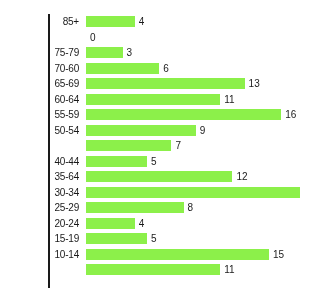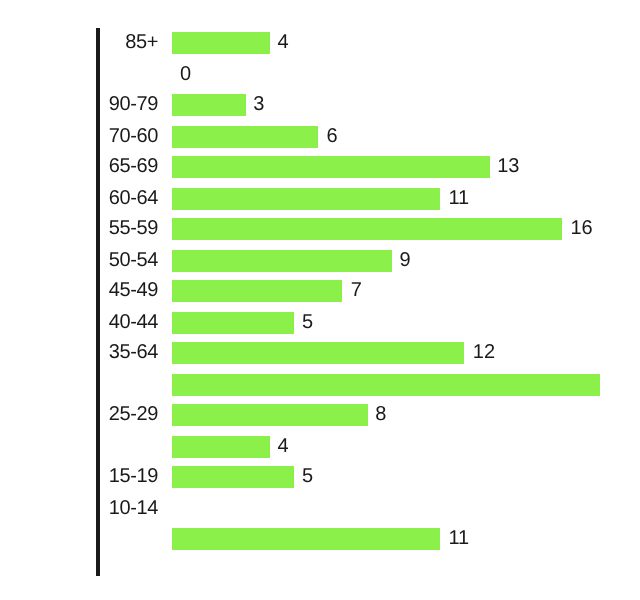--- a/index.html
+++ b/index.html
@@ -90,21 +90,21 @@
           <div class="bar-value">4</div>
         </div>
       </div>
       <div class="bar-row">
         <div class="bar-wrap">
           <div class="bar" style="width: 0px; background: rgb(140, 240, 74);"></div>
           <div class="bar-value">0</div>
         </div>
       </div>
       <div class="bar-row">
-        <div class="cat-label">90-79</div>
+        <div class="cat-label">75-79</div>
         <div class="bar-wrap">
           <div class="bar" style="width: 36.6px; background: rgb(140, 240, 74);"></div>
           <div class="bar-value">3</div>
         </div>
       </div>
       <div class="bar-row">
         <div class="cat-label">70-60</div>
         <div class="bar-wrap">
           <div class="bar" style="width: 73.2px; background: rgb(140, 240, 74);"></div>
           <div class="bar-value">6</div>
@@ -132,68 +132,73 @@
         </div>
       </div>
       <div class="bar-row">
         <div class="cat-label">50-54</div>
         <div class="bar-wrap">
           <div class="bar" style="width: 109.8px; background: rgb(140, 240, 74);"></div>
           <div class="bar-value">9</div>
         </div>
       </div>
       <div class="bar-row">
-        <div class="cat-label">45-49</div>
         <div class="bar-wrap">
           <div class="bar" style="width: 85.4px; background: rgb(140, 240, 74);"></div>
           <div class="bar-value">7</div>
         </div>
       </div>
       <div class="bar-row">
         <div class="cat-label">40-44</div>
         <div class="bar-wrap">
           <div class="bar" style="width: 61px; background: rgb(140, 240, 74);"></div>
           <div class="bar-value">5</div>
         </div>
       </div>
       <div class="bar-row">
         <div class="cat-label">35-64</div>
         <div class="bar-wrap">
           <div class="bar" style="width: 146.4px; background: rgb(140, 240, 74);"></div>
           <div class="bar-value">12</div>
         </div>
       </div>
       <div class="bar-row">
+        <div class="cat-label">30-34</div>
         <div class="bar-wrap">
           <div class="bar" style="width: 219.6px; background: rgb(140, 240, 74);"></div>
           <div class="bar-value">18</div>
         </div>
       </div>
       <div class="bar-row">
         <div class="cat-label">25-29</div>
         <div class="bar-wrap">
           <div class="bar" style="width: 97.6px; background: rgb(140, 240, 74);"></div>
           <div class="bar-value">8</div>
         </div>
       </div>
       <div class="bar-row">
+        <div class="cat-label">20-24</div>
         <div class="bar-wrap">
           <div class="bar" style="width: 48.8px; background: rgb(140, 240, 74);"></div>
           <div class="bar-value">4</div>
         </div>
       </div>
       <div class="bar-row">
         <div class="cat-label">15-19</div>
         <div class="bar-wrap">
           <div class="bar" style="width: 61px; background: rgb(140, 240, 74);"></div>
           <div class="bar-value">5</div>
         </div>
       </div>
       <div class="bar-row">
         <div class="cat-label">10-14</div>
+        <div class="bar-wrap">
+          <div class="bar" style="width: 183px; background: rgb(140, 240, 74);"></div>
+          <div class="bar-value">15</div>
+        </div>
       </div>
       <div class="bar-row">
         <div class="bar-wrap">
           <div class="bar" style="width: 134.2px; background: rgb(140, 240, 74);"></div>
           <div class="bar-value">11</div>
         </div>
       </div>
     </div>
 
 </div>

